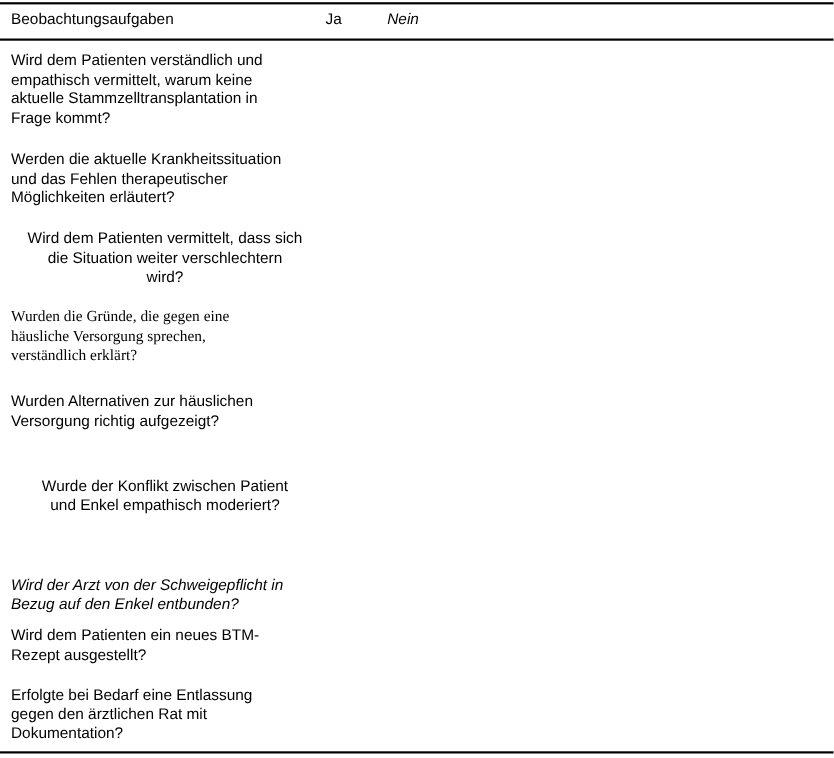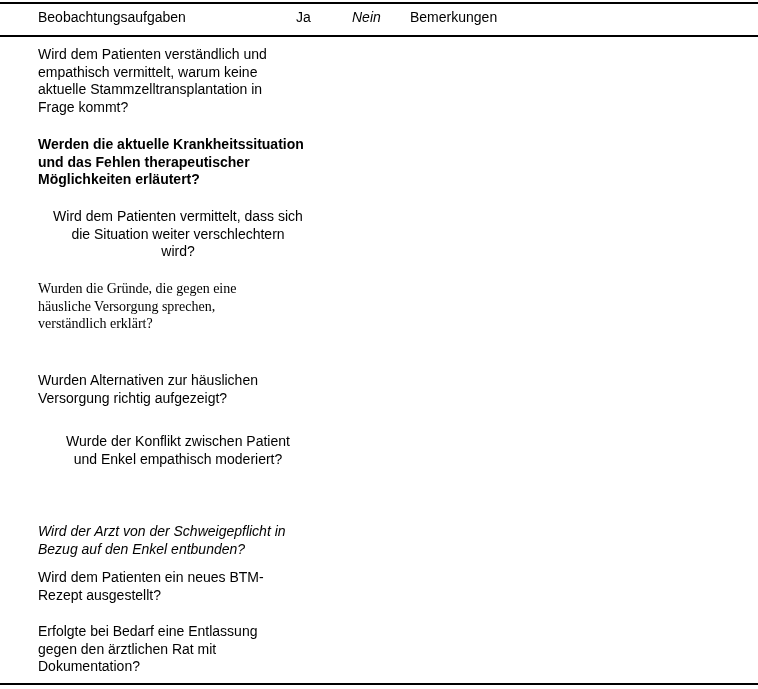--- a/index.html
+++ b/index.html
@@ -33,53 +33,52 @@
     left: 0;
     top: 9px;
     width: 758px;
     height: 18px;
   }
   .cell {
     position: absolute;
     top: 0;
     white-space: pre-line;
   }
-  .cell-task { left: 10px;  width: 280px; margin-left: 28px; }
+  .cell-task { left: 10px;  width: 280px; }
   .cell-ja   { left: 296px; width: 50px; }
   .cell-nein { left: 352px; width: 52px; font-style: italic; }
   .cell-bem  { left: 410px; width: 340px; }
 
   .row {
     position: absolute;
     left: 0;
     width: 758px;
   }
   
   .row-0 { top: 46px;  height: 72px; }
-  .row-1 { top: 136px; height: 54px; font-weight: bold; }
+  .row-1 { top: 136px; height: 54px; }
   .row-2 { top: 208px; height: 54px; text-align: center; }
   .row-3 { top: 280px; height: 54px; font-family: Liberation Serif, serif; }
-  .row-4 { top: 372px; height: 37px; }
+  .row-4 { top: 356px; height: 37px; }
   .row-5 { top: 433px; height: 37px; text-align: center; }
   .row-6 { top: 523px; height: 37px; font-style: italic; }
   .row-7 { top: 569px; height: 37px; }
   .row-8 { top: 623px; height: 54px; }
 </style>
 </head>
 <body>
 
 <div class="sheet">
 
   <div class="rule rule-top"></div>
 
   <div class="header-row">
     <div class="cell cell-task">Beobachtungsaufgaben</div>
     <div class="cell cell-ja">Ja</div>
     <div class="cell cell-nein">Nein</div>
-    <div class="cell cell-bem">Bemerkungen</div>
   </div>
 
   <div class="rule rule-header"></div>
 
   <div class="row row-0">
     <div class="cell cell-task">Wird dem Patienten verständlich und
 empathisch vermittelt, warum keine
 aktuelle Stammzelltransplantation in
 Frage kommt?</div>
     <div class="cell cell-ja"></div>

